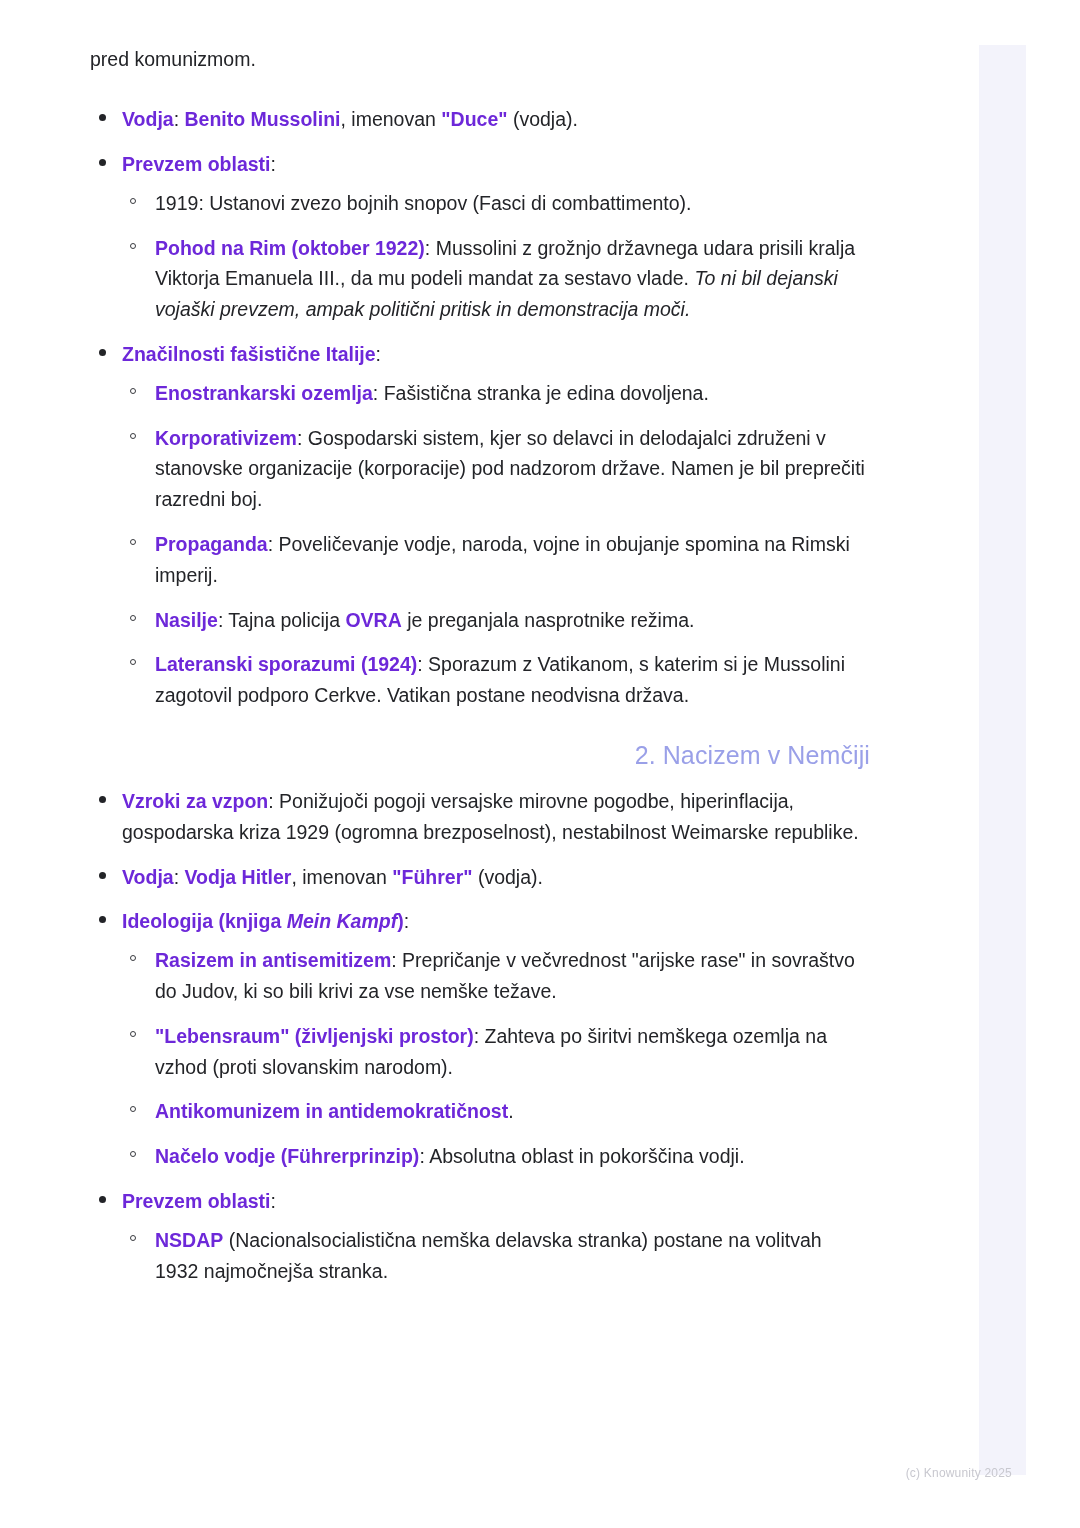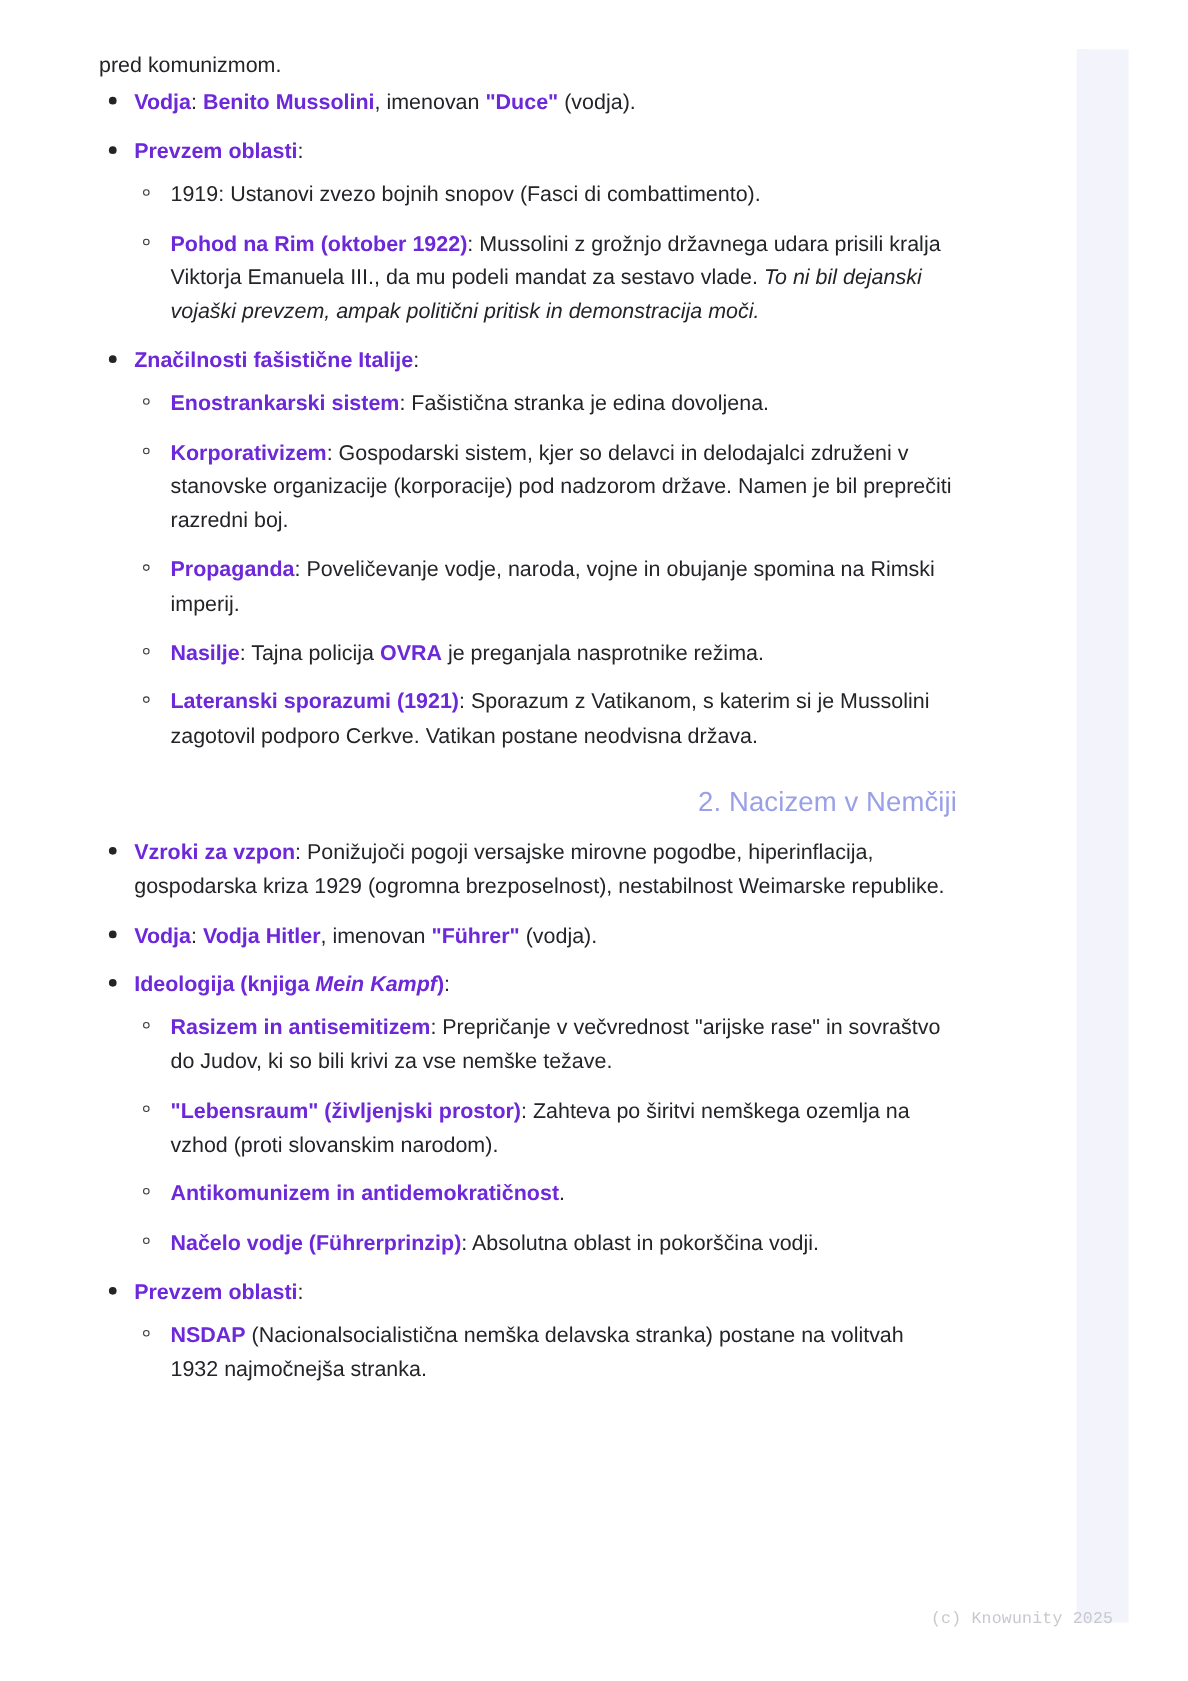--- a/index.html
+++ b/index.html
@@ -37,21 +37,21 @@
     height: 1430px;
     background: #e2e1f5;
   }
   .content {
     position: absolute;
     left: 90px;
     top: 44px;
     width: 780px;
   }
   p.plain {
-    margin: 0 0 4px 0;
+    margin: 0 0 30px 0;
     font-size: 19.5px;
     line-height: 1.55;
     color: #232428;
   }
   ul.lvl1 {
     list-style: none;
     margin: 0;
     padding: 0;
   }
   ul.lvl1 > li {
@@ -103,24 +103,23 @@
     font-weight: normal;
     color: #9aa0e8;
     margin: 30px 0 16px 0;
     letter-spacing: 0.1px;
     text-align: right;
   }
   .watermark {
     position: absolute;
     right: 68px;
     bottom: 48px;
-    font-size: 15px;
+    font-size: 12px;
     color: #c8c8cf;
     letter-spacing: 0.2px;
-    font-family: Liberation Mono, monospace;
   }
 </style>
 </head>
 <body>
 
 <div class="page">
 
   <div class="side-bar-inner"></div>
   <div class="side-bar-outer"></div>
 
@@ -146,37 +145,37 @@
             <span><b>Pohod na Rim (oktober 1922)</b>: Mussolini z grožnjo državnega udara prisili kralja Viktorja Emanuela III., da mu podeli mandat za sestavo vlade. <i>To ni bil dejanski vojaški prevzem, ampak politični pritisk in demonstracija moči.</i></span>
           </li>
         </ul>
       </li>
       <li>
         <span class="bullet"></span>
         <span><b>Značilnosti fašistične Italije</b>:</span>
         <ul class="lvl2">
           <li>
             <span class="bullet-o"></span>
-            <span><b>Enostrankarski sistem</b>: Fašistična stranka je edina dovoljena.</span>
+            <span><b>Enostrankarski ozemlja</b>: Fašistična stranka je edina dovoljena.</span>
           </li>
           <li>
             <span class="bullet-o"></span>
             <span><b>Korporativizem</b>: Gospodarski sistem, kjer so delavci in delodajalci združeni v stanovske organizacije (korporacije) pod nadzorom države. Namen je bil preprečiti razredni boj.</span>
           </li>
           <li>
             <span class="bullet-o"></span>
             <span><b>Propaganda</b>: Poveličevanje vodje, naroda, vojne in obujanje spomina na Rimski imperij.</span>
           </li>
           <li>
             <span class="bullet-o"></span>
             <span><b>Nasilje</b>: Tajna policija <b>OVRA</b> je preganjala nasprotnike režima.</span>
           </li>
           <li>
             <span class="bullet-o"></span>
-            <span><b>Lateranski sporazumi (1921)</b>: Sporazum z Vatikanom, s katerim si je Mussolini zagotovil podporo Cerkve. Vatikan postane neodvisna država.</span>
+            <span><b>Lateranski sporazumi (1924)</b>: Sporazum z Vatikanom, s katerim si je Mussolini zagotovil podporo Cerkve. Vatikan postane neodvisna država.</span>
           </li>
         </ul>
       </li>
     </ul>
 
     <h2 class="section">2. Nacizem v Nemčiji</h2>
 
     <ul class="lvl1">
       <li>
         <span class="bullet"></span>

